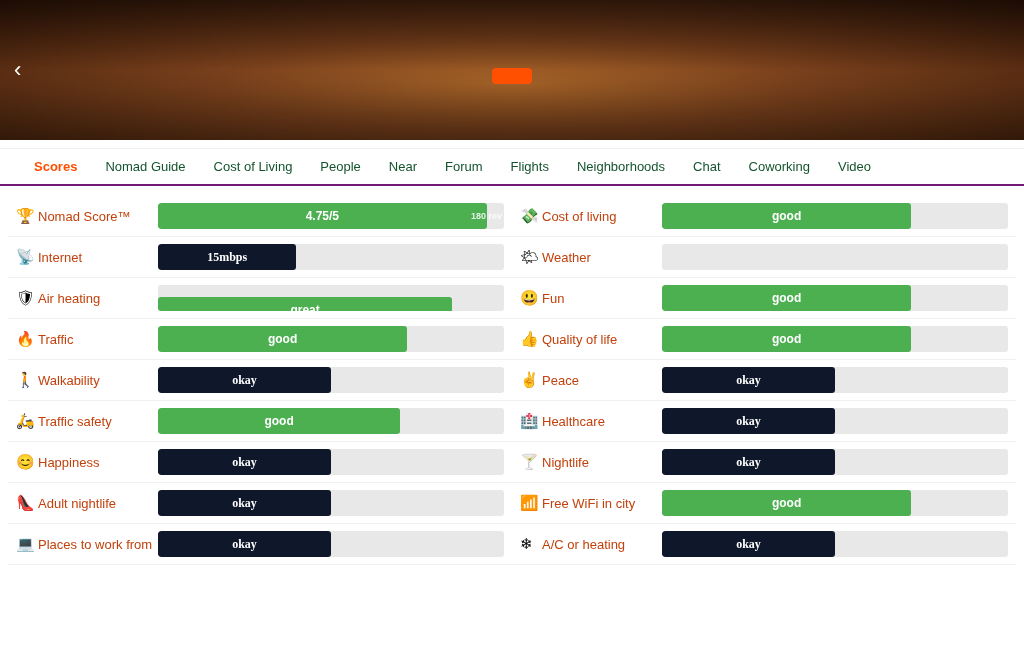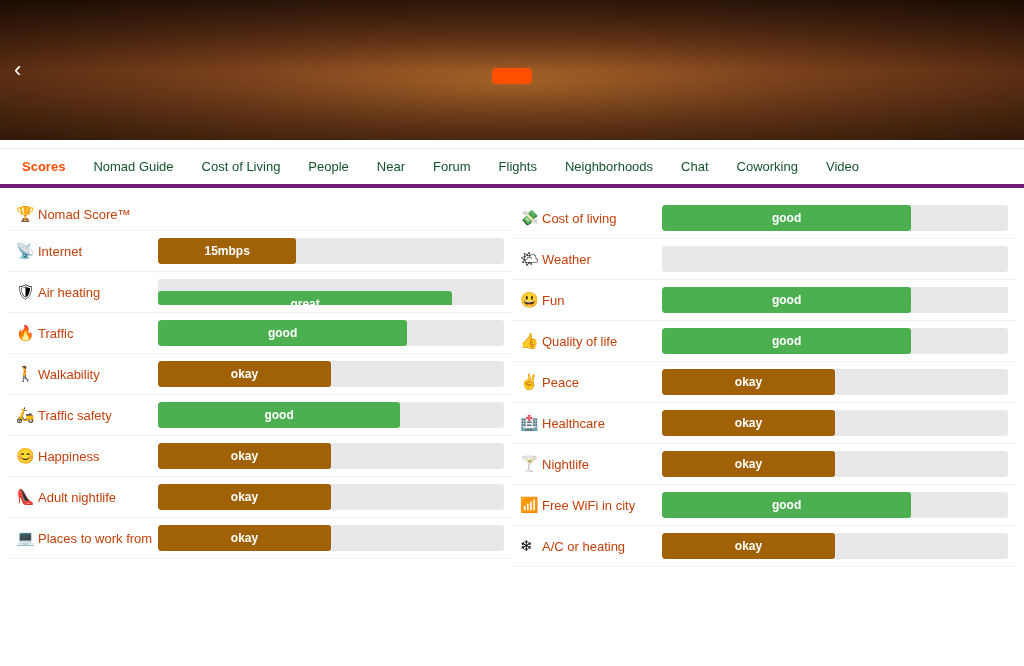--- a/index.html
+++ b/index.html
@@ -44,22 +44,22 @@
 
     
     .breadcrumb {
       font-size: 11px; color: #555; padding: 4px 8px;
       border-bottom: 1px solid #eee;
     }
     .breadcrumb span { color: #999; }
 
     
     .nav-tabs {
-      display: flex; border-bottom: 4px solid #701a75;
-      padding: 0 8px; overflow-x: hidden;
+      display: flex; border-bottom: 2px solid #701a75;
+      padding: 0 20px; overflow-x: hidden;
     }
     .nav-tab {
       padding: 10px 14px; font-size: 13px; color: #14532d; cursor: pointer;
       white-space: nowrap; border-bottom: 2px solid transparent; margin-bottom: -2px;
     }
     .nav-tab.active { color: #ff4f00; border-bottom-color: #ff4f00; font-weight: 600; }
 
     
     .scores-container { padding: 10px 8px; }
     .scores-grid {
@@ -71,21 +71,21 @@
     }
     .score-icon { width: 22px; font-size: 15px; flex-shrink: 0; }
     .score-label { width: 120px; font-size: 13px; color: #c2410c; flex-shrink: 0; }
     .score-bar-wrap { flex: 1; display: flex; align-items: center; gap: 4px; }
     .bar-outer { background: #e8e8e8; border-radius: 3px; height: 26px; flex: 1; position: relative; overflow: hidden; }
     .bar-inner {
       height: 100%; border-radius: 3px; display: flex; align-items: center; justify-content: center;
       font-size: 12px; font-weight: 600; color: #fff;
     }
     .bar-green { background: #4caf50; }
-    .bar-yellow { background: #a16207; }
+    .bar-yellow { background: #0f172a; font-family: Liberation Serif, serif; }
 
     .rev-badge {
       position: absolute; right: 2px; top: 50%; transform: translateY(-50%);
       font-size: 9px; color: rgba(255,255,255,0.85); white-space: nowrap;
     }
   </style>
 </head>
 <body>
 
 <div class="hero">
@@ -120,20 +120,25 @@
     <div class="nav-tab">Coworking</div>
     <div class="nav-tab">Video</div>
   </div>
 
 <div class="scores-container">
   <div class="scores-grid">
     <div id="left-scores">
         <div class="score-row">
           <span class="score-icon">🏆</span>
           <span class="score-label">Nomad Score™</span>
+          <div class="score-bar-wrap">
+            <div class="bar-outer">
+              <div class="bar-inner bar-green" style="width: 95%;">4.75/5<span class="rev-badge">180 rev</span></div>
+            </div>
+          </div>
         </div>
         <div class="score-row">
           <span class="score-icon">📡</span>
           <span class="score-label">Internet</span>
           <div class="score-bar-wrap">
             <div class="bar-outer">
               <div class="bar-inner bar-yellow" style="width: 40%;">15mbps</div>
             </div>
           </div>
         </div>

